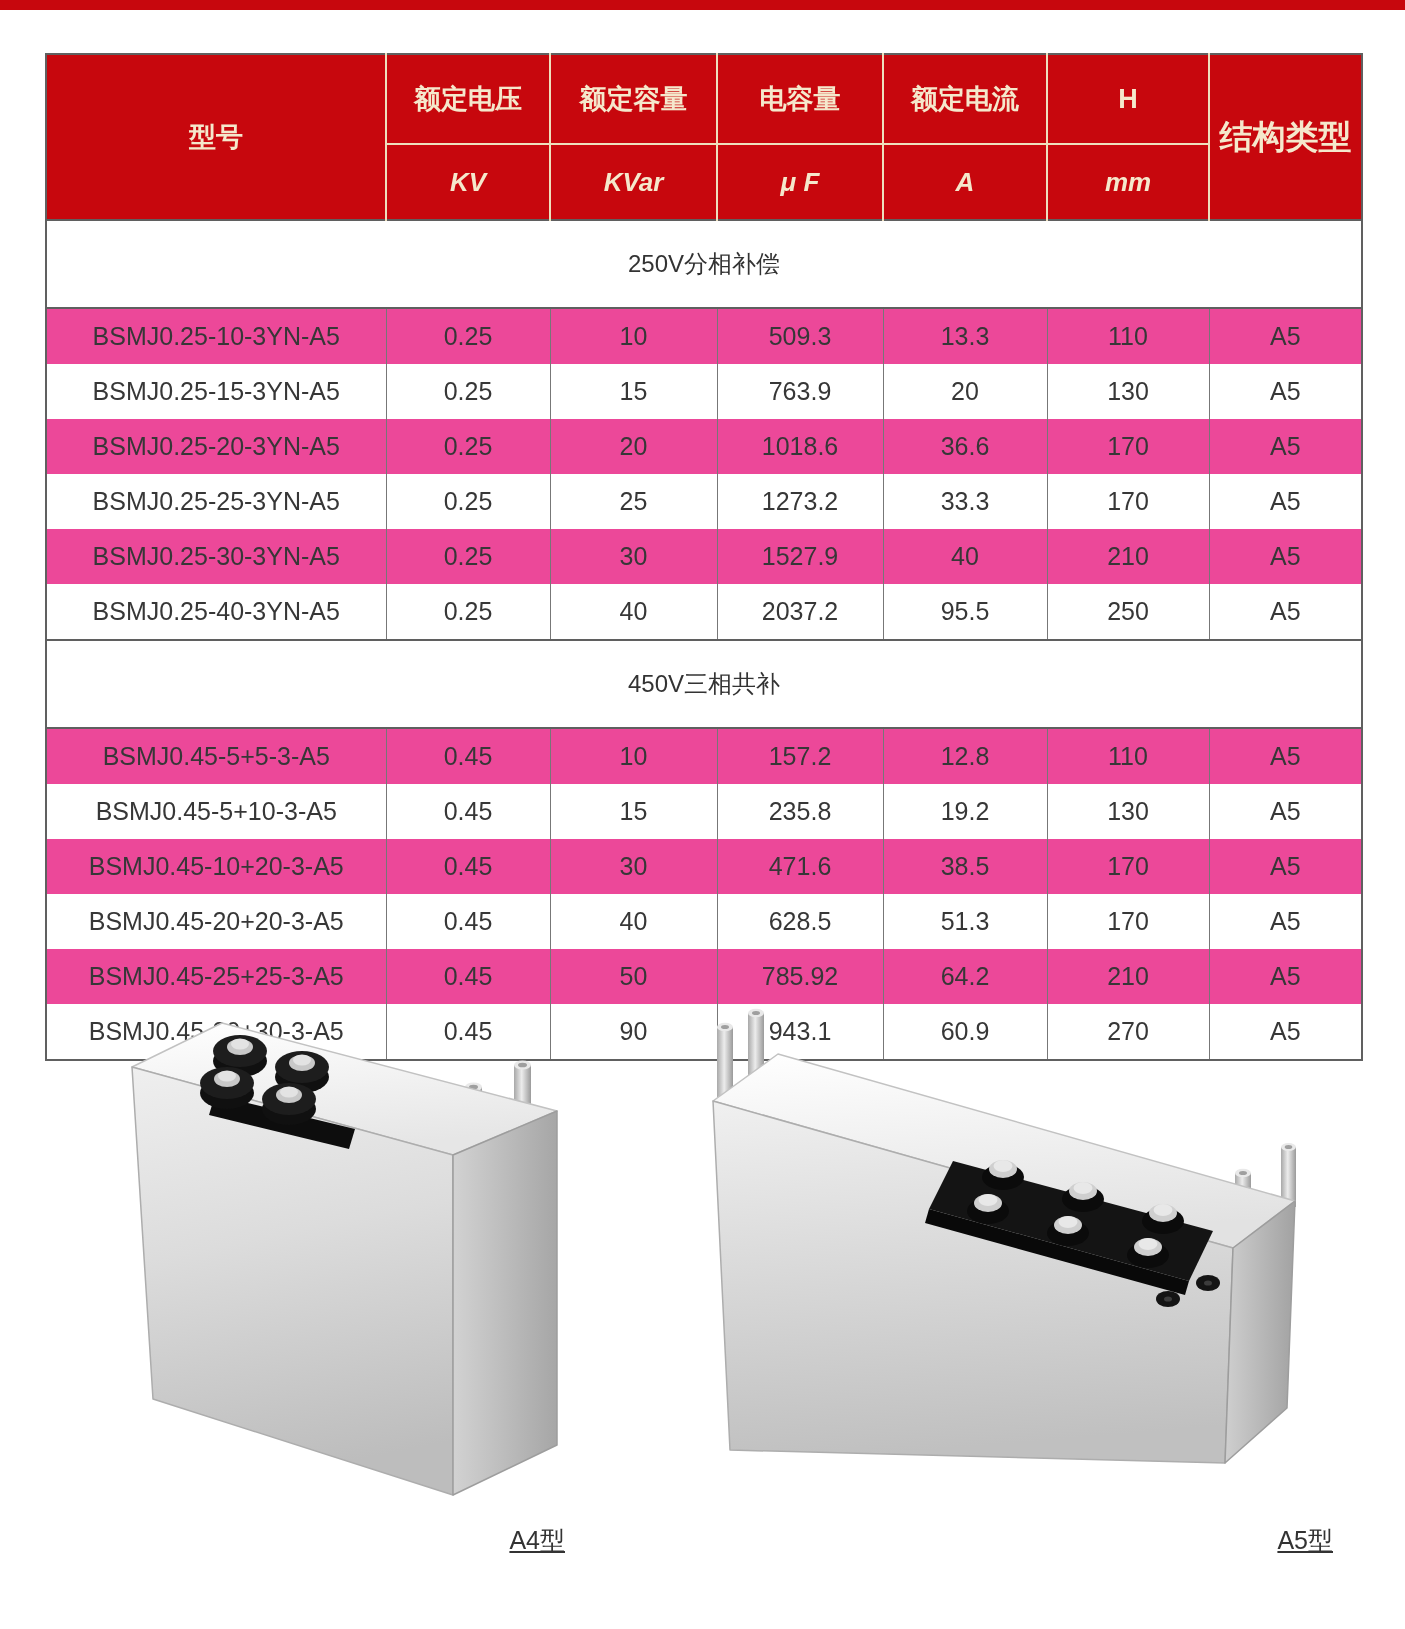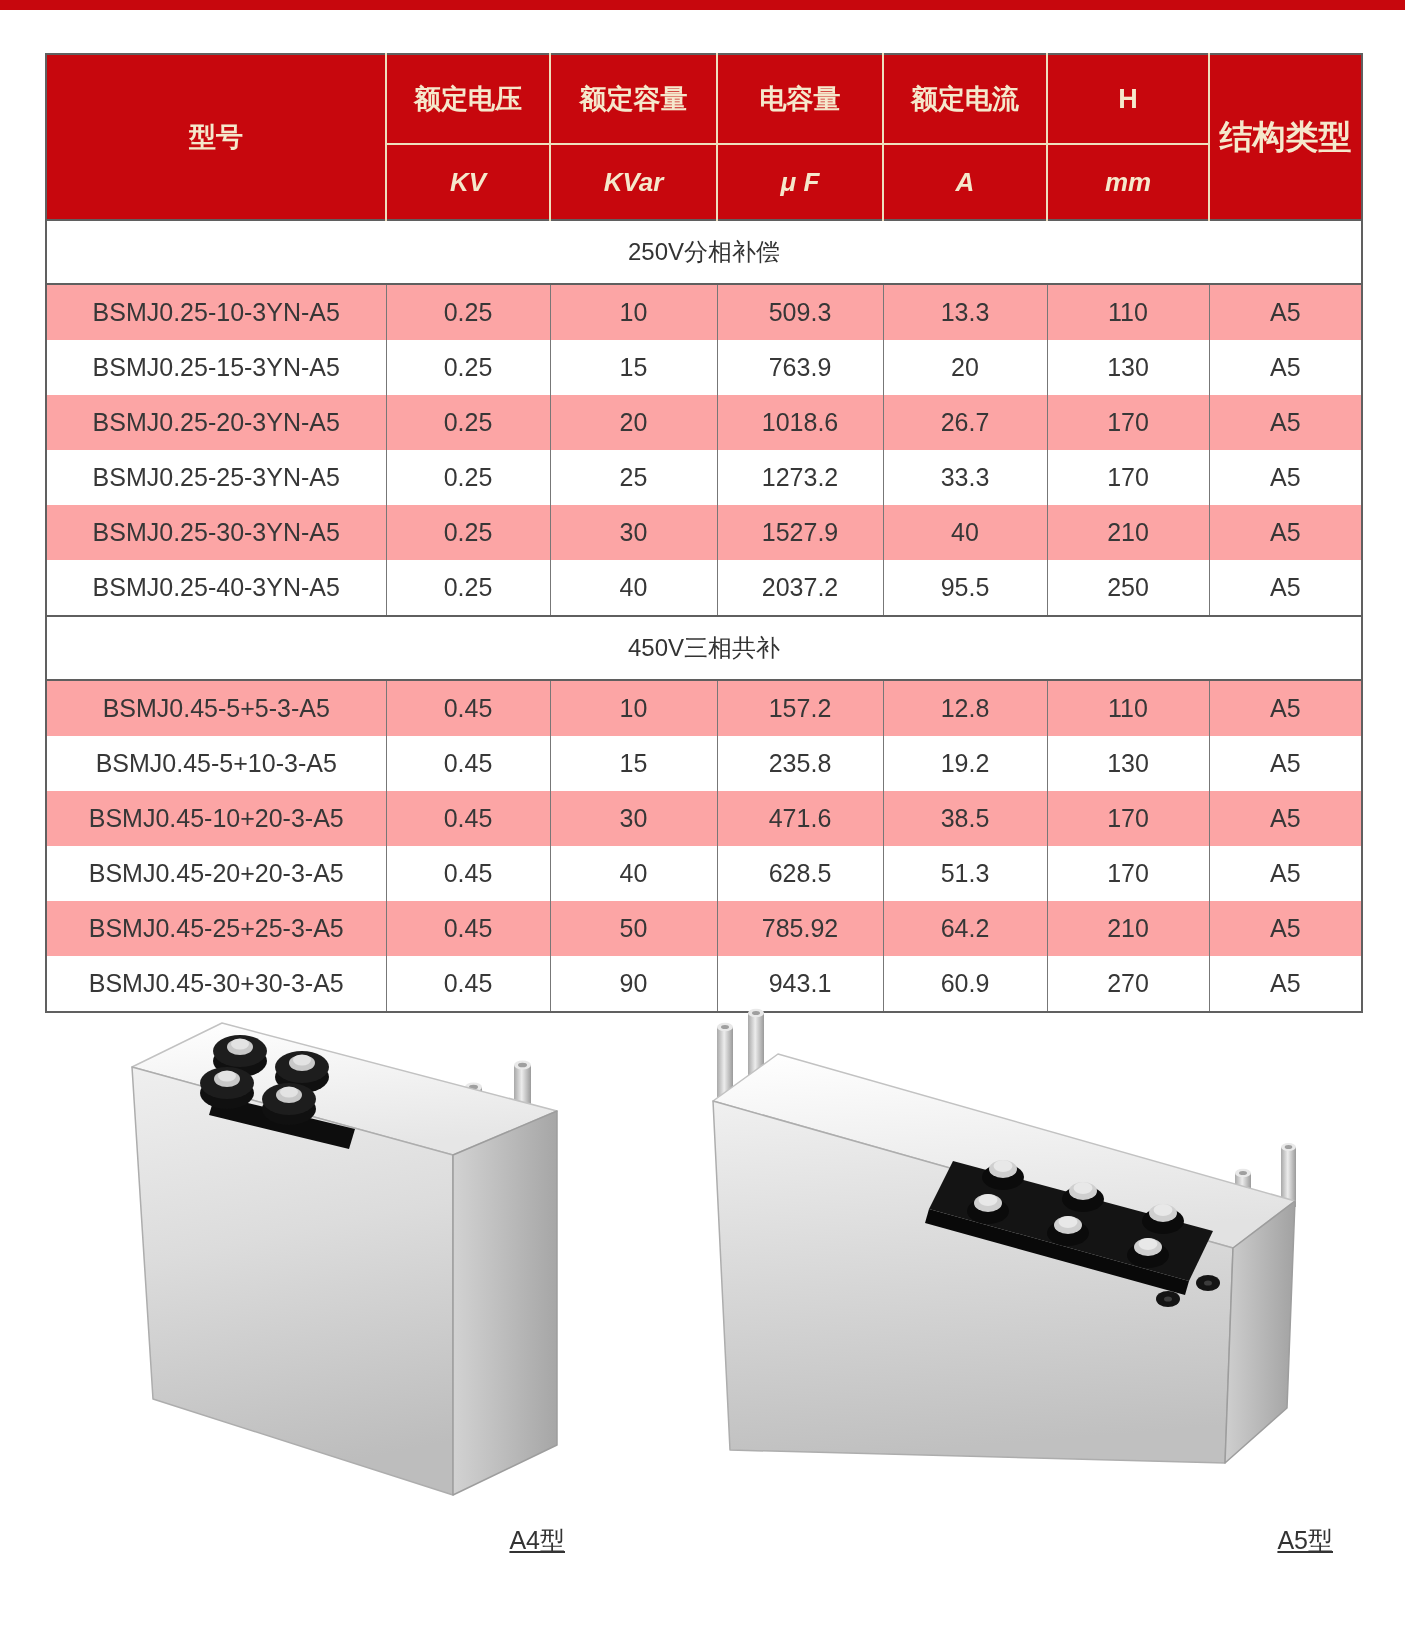--- a/index.html
+++ b/index.html
@@ -25,28 +25,28 @@
   }
   th.h-top{height:72px;font-size:27px;border-right:2px solid #eedfbd;border-bottom:2px solid #eedfbd;}
   th.h-top.last{border-right:2px solid #eedfbd;}
   th.h-unit{height:58px;font-size:26px;border-right:2px solid #eedfbd;font-style:italic;}
   th.h-model{font-size:27px;border-right:2px solid #eedfbd;}
   th.h-struct{font-size:33px;}
   tr.section-row td{
     height:54px;background:#ffffff;color:#333333;
     text-align:center;vertical-align:middle;font-size:24px;
     border-top:2px solid #5f5f5f;border-bottom:2px solid #5f5f5f;
-    padding:4px;
+    padding:16px;
   }
   tr.data-row td{
     height:55px;text-align:center;vertical-align:middle;
     font-size:25px;color:#373737;padding:0;
   }
   tr.data-row td + td{border-left:1px solid #777777;}
-  tr.data-row.shade td{background:#fca5a5;margin-top:25px;}
+  tr.data-row.shade td{background:#ec4899;margin-top:25px;}
   tr.data-row.plain td{background:#ffffff;}
   .product{position:absolute;}
   .product-a4{left:115px;top:983px;width:450px;height:522px;}
   .product-a5{left:663px;top:951px;width:650px;height:527px;}
   .caption{
     position:absolute;top:1523px;height:34px;line-height:34px;
     text-align:right;font-size:25px;color:#333333;text-decoration:underline;
   }
   .cap-a4{left:115px;width:450px;}
   .cap-a5{left:683px;width:650px;}
@@ -104,21 +104,21 @@
         <td>763.9</td>
         <td>20</td>
         <td>130</td>
         <td>A5</td>
       </tr>
       <tr class="data-row shade">
         <td>BSMJ0.25-20-3YN-A5</td>
         <td>0.25</td>
         <td>20</td>
         <td>1018.6</td>
-        <td>26.7</td>
+        <td>36.6</td>
         <td>170</td>
         <td>A5</td>
       </tr>
       <tr class="data-row plain">
         <td>BSMJ0.25-25-3YN-A5</td>
         <td>0.25</td>
         <td>25</td>
         <td>1273.2</td>
         <td>33.3</td>
         <td>170</td>

